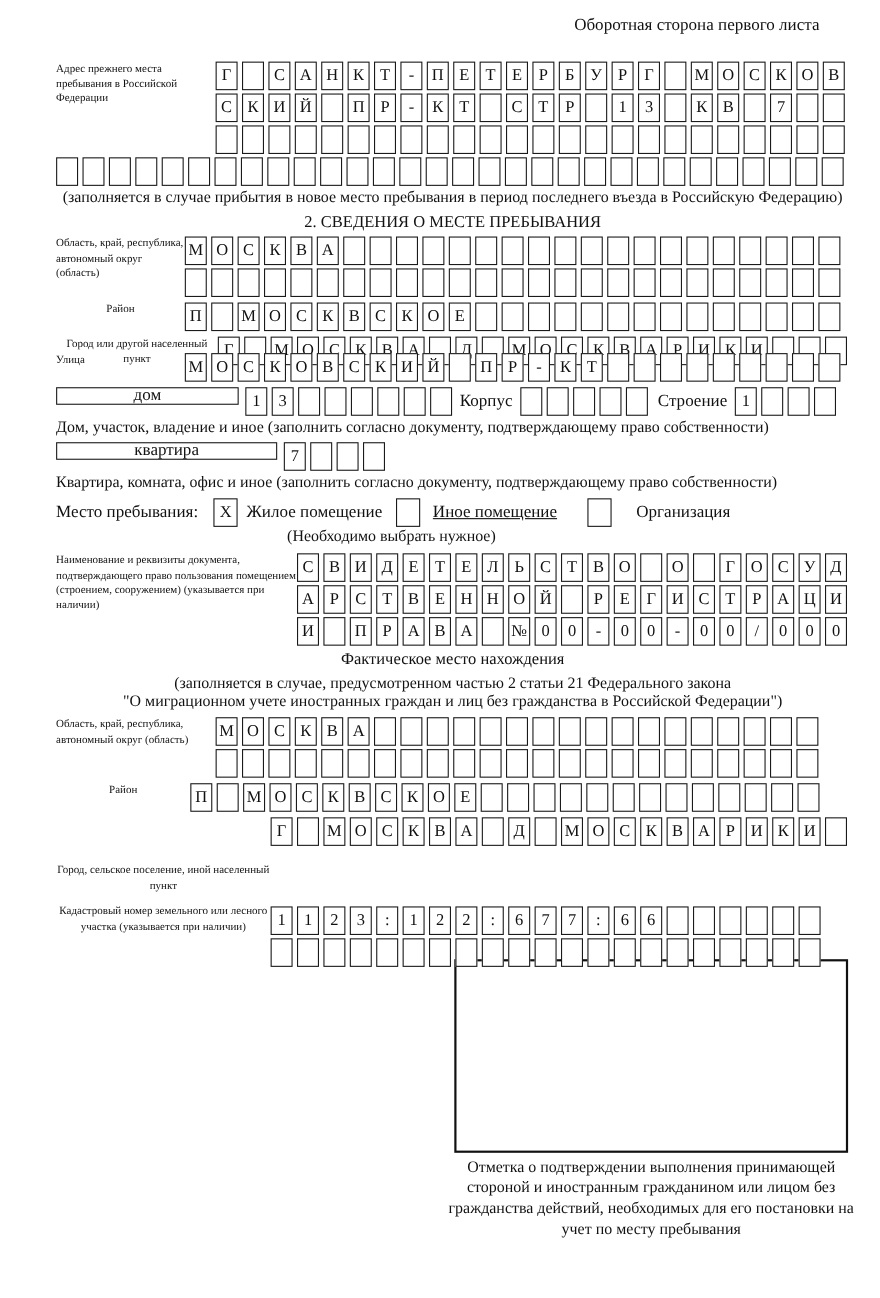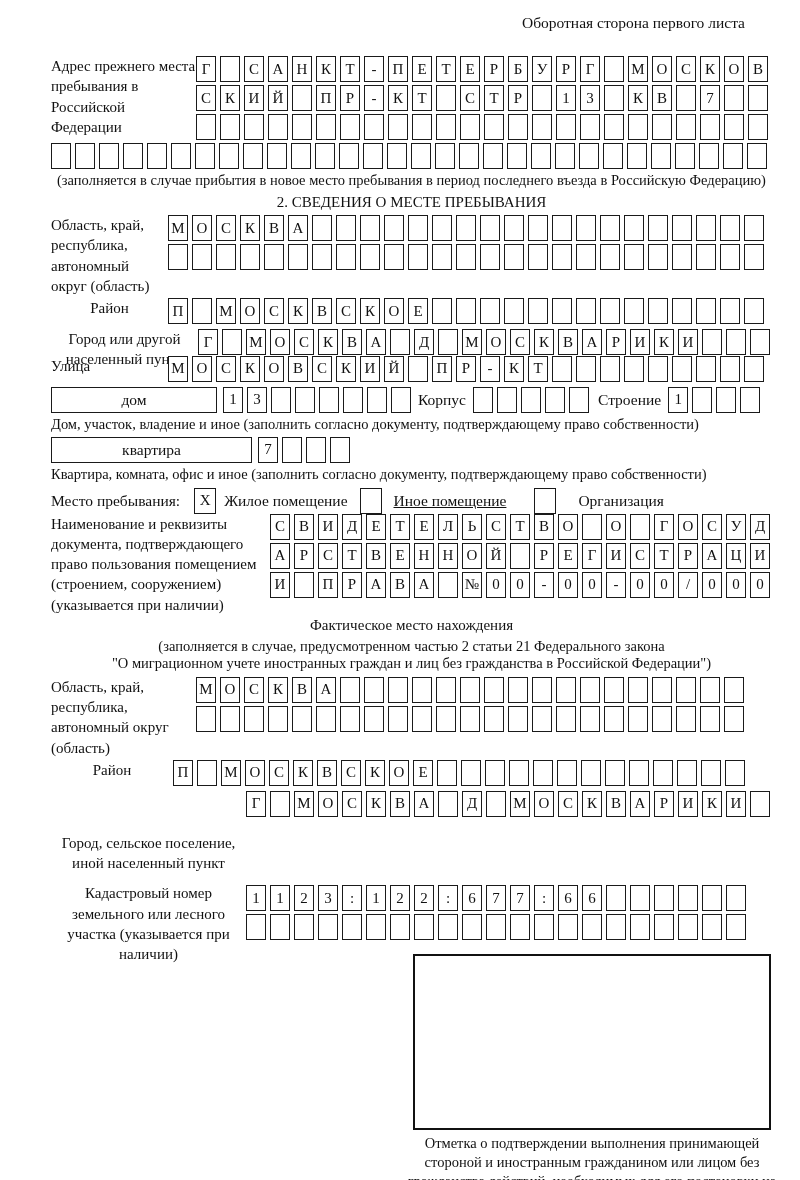--- a/index.html
+++ b/index.html
@@ -7,26 +7,26 @@
        font-family:"Liberation Serif","DejaVu Serif",serif;color:#111;}
   .page{position:relative;width:800px;height:1180px;box-sizing:border-box;
         padding:14px 28px 0 51px;}
   .hdr{ text-align:right;padding-right:27px;font-size:15.5px;}
   
   .cellrow{display:flex;margin-bottom:3px;}
   .cell{box-sizing:border-box;width:20px;height:26px;margin-right:4px;
         border:1.6px solid #1a1a1a;display:inline-flex;align-items:center;
         justify-content:center;font-size:15px;line-height:1;flex:0 0 auto;background:#fff;}
   .frow{display:flex;align-items:flex-start;}
-  .flabel{font-size:15px;line-height:1.35;flex:0 0 auto;}
+  .flabel{font-size:10px;line-height:1.35;flex:0 0 auto;}
   .rows{flex:0 0 auto;}
   .note{font-size:14.5px;}
   .center{text-align:center;}
   .sect-title{font-weight:normal;font-size:15px;text-align:center;margin:5px 0 4px 0;}
-  .widebox{box-sizing:border-box;border:1.6px solid #1a1a1a;height:26px;
+  .widebox{box-sizing:border-box;border:1.6px solid #1a1a1a;height:16px;
            display:inline-flex;align-items:center;justify-content:center;
            font-size:15.5px;flex:0 0 auto;margin-right:6px;}
   .inline-lbl{font-size:15.5px;line-height:26px;flex:0 0 auto;}
   .stay{display:flex;align-items:flex-start;margin-top:5px;}
   .stay .cell{margin-right:0;width:22px;}
   .stamp-box{box-sizing:border-box;width:358px;height:176px;border:2px solid #111;
              margin-left:362px;margin-top:-10px;}
   .stamp-cap{width:390px;margin-left:346px;text-align:center;font-size:14.5px;
              line-height:1.3;margin-top:4px;}
   .mt2{margin-top:2px;text-align:center;} .mt4{margin-top:4px;}
@@ -352,20 +352,21 @@
 
   <div class="stay">
     <span class="inline-lbl">Место пребывания:</span>
     <span class="cell" style="margin-left:14px;">X</span>
     <span class="inline-lbl" style="margin-left:8px;">Жилое помещение</span>
     <span class="cell" style="margin-left:12px;"></span>
     <span class="inline-lbl" style="margin-left:12px;text-decoration:underline;">Иное помещение</span>
     <span class="cell" style="margin-left:28px;"></span>
     <span class="inline-lbl" style="margin-left:22px;">Организация</span>
   </div>
+  <div class="note" style="margin:1px 0 6px 210px;">(Необходимо выбрать нужное)</div>
 
   <div class="frow">
     <div class="flabel" style="width:219px;">Наименование и реквизиты документа, подтверждающего право пользования помещением (строением, сооружением) (указывается при наличии)</div>
     <div class="rows">
       <div class="cellrow">
           <span class="cell">С</span>
           <span class="cell">В</span>
           <span class="cell">И</span>
           <span class="cell">Д</span>
           <span class="cell">Е</span>

